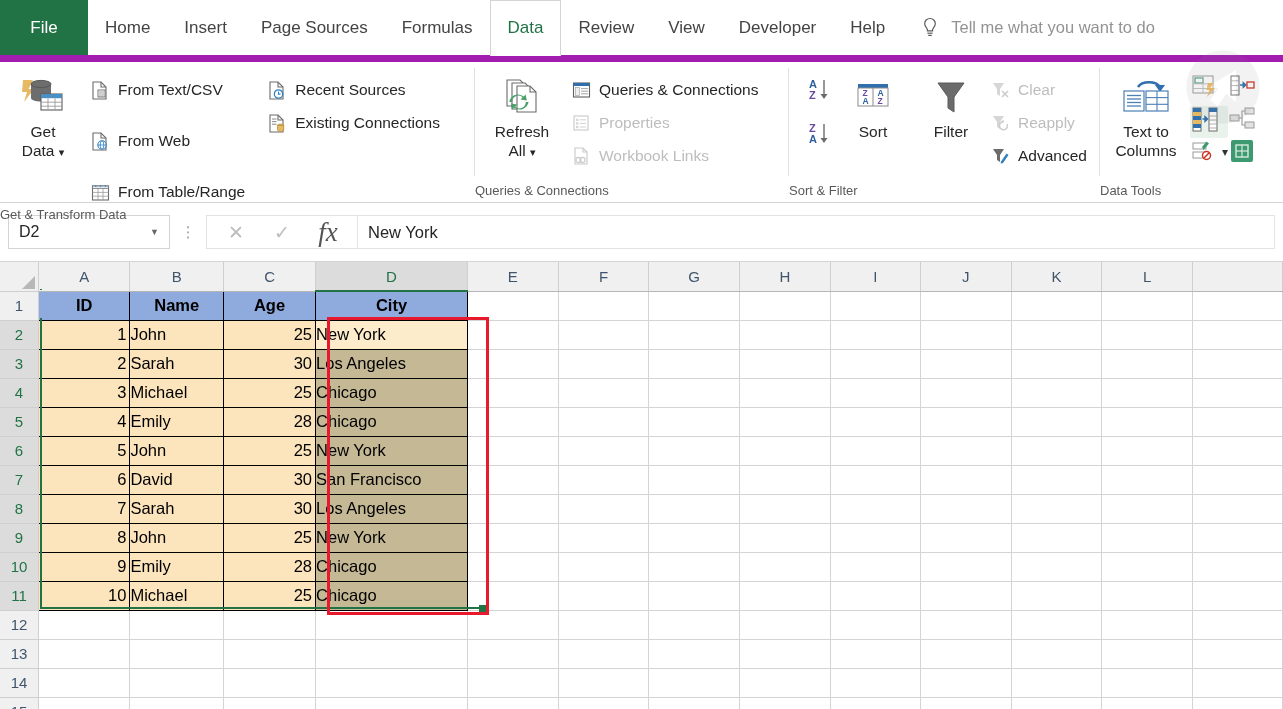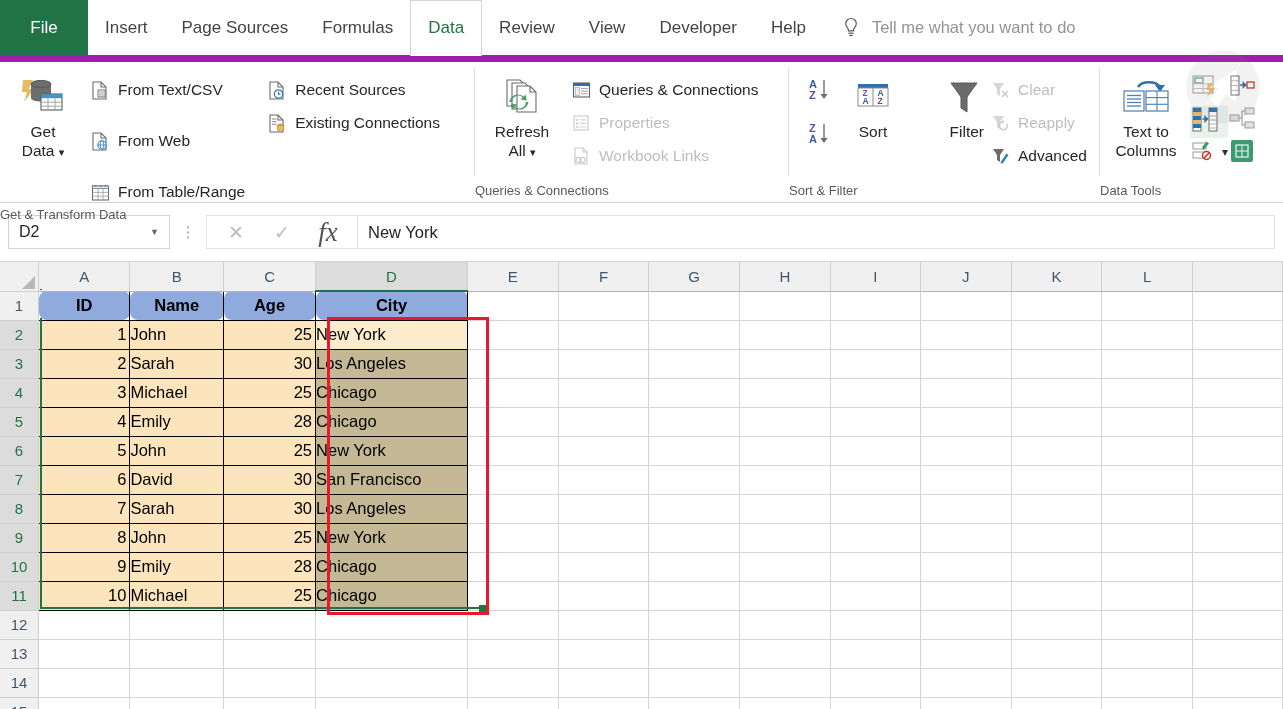--- a/index.html
+++ b/index.html
@@ -119,21 +119,21 @@
     width:40px;background:#f0f0f0;color:#40556b;font-size:15px;
     text-align:center;vertical-align:middle;
     border-right:1px solid #cfcfcf;border-bottom:1px solid #cfcfcf;
   }
   .rowhead.sel{background:#dcdcdc;color:#217346;font-weight:normal;}
   .cell{
     border-right:1px solid #d4d4d4;border-bottom:1px solid #d4d4d4;
     font-size:16.5px;color:#000;vertical-align:middle;
     padding:0 3px;white-space:nowrap;overflow:hidden;
   }
-  .cell.hdr{background:#8faadc;font-weight:bold;text-align:center;border-right:1px solid #000;border-bottom:1px solid #000;border-radius:8px;}
+  .cell.hdr{background:#8faadc;font-weight:bold;text-align:center;border-right:1px solid #000;border-bottom:1px solid #000;}
   .cell.data{background:#fce4bc;border-right:1px solid #000;border-bottom:1px solid #000;}
   .cell.num{text-align:right;padding-right:3px;}
   .cell.selfill{background:#c5b895;}
   .cell.active{background:#fdeccb;}
   .cell.blank{background:#fff;}
 
   
   .selbox{
     position:absolute;border:3px solid #e8192c;pointer-events:none;z-index:5;
   }
@@ -150,20 +150,23 @@
 </style>
 </head>
 <body>
 
 <div class="app">
 
   <div class="tabstrip">
     <div class="file-tab">
       <span>File</span>
     </div>
+    <div class="tab">
+        <span>Home</span>
+      </div>
     <div class="tab">
         <span>Insert</span>
       </div>
     <div class="tab">
         <span>Page Sources</span>
       </div>
     <div class="tab">
         <span>Formulas</span>
       </div>
     <div class="tab active">
@@ -392,21 +395,21 @@
               <text x="9.5" y="23" font-family="Liberation Sans, sans-serif" font-size="8.5" font-weight="bold" fill="#2f5f9e">A</text>
               <text x="24.5" y="15" font-family="Liberation Sans, sans-serif" font-size="8.5" font-weight="bold" fill="#2f5f9e">A</text>
               <text x="24.5" y="23" font-family="Liberation Sans, sans-serif" font-size="8.5" font-weight="bold" fill="#6a4b9e">Z</text>
             </svg>
           </div>
           <div class="lbl">Sort</div>
         </div>
 
         <div class="sep" style="margin:4px 6px 22px 6px;"></div>
 
-        <div class="bigbtn" style="width:66px;align-items:flex-end;">
+        <div class="bigbtn" style="width:66px;">
           <div class="ico">
             <svg width="40" height="40" viewBox="0 0 40 40">
               <path d="M7 5 L33 5 L23 19 L23 34 L17 30 L17 19z" fill="#6b6b6b" stroke="#5a5a5a" stroke-width="1"></path>
             </svg>
           </div>
           <div class="lbl">Filter</div>
         </div>
 
         <div class="smallcol" style="margin-left:2px;">
           <div class="smallbtn disabled">

